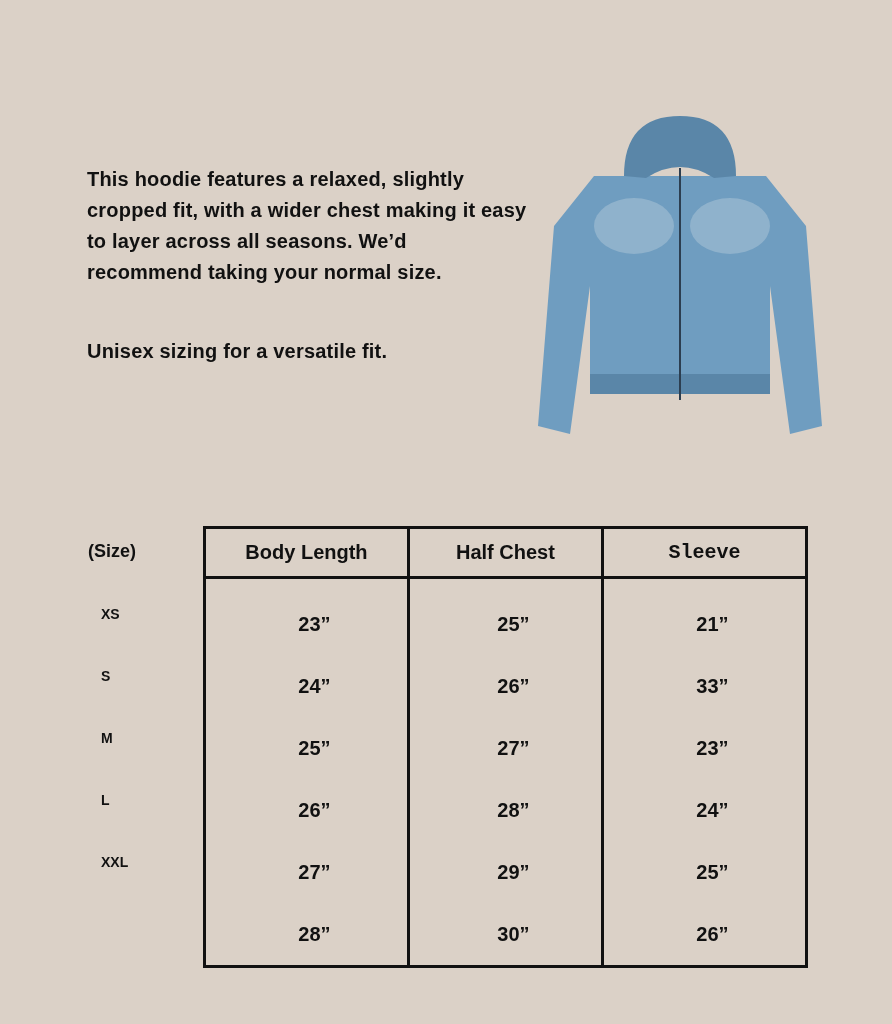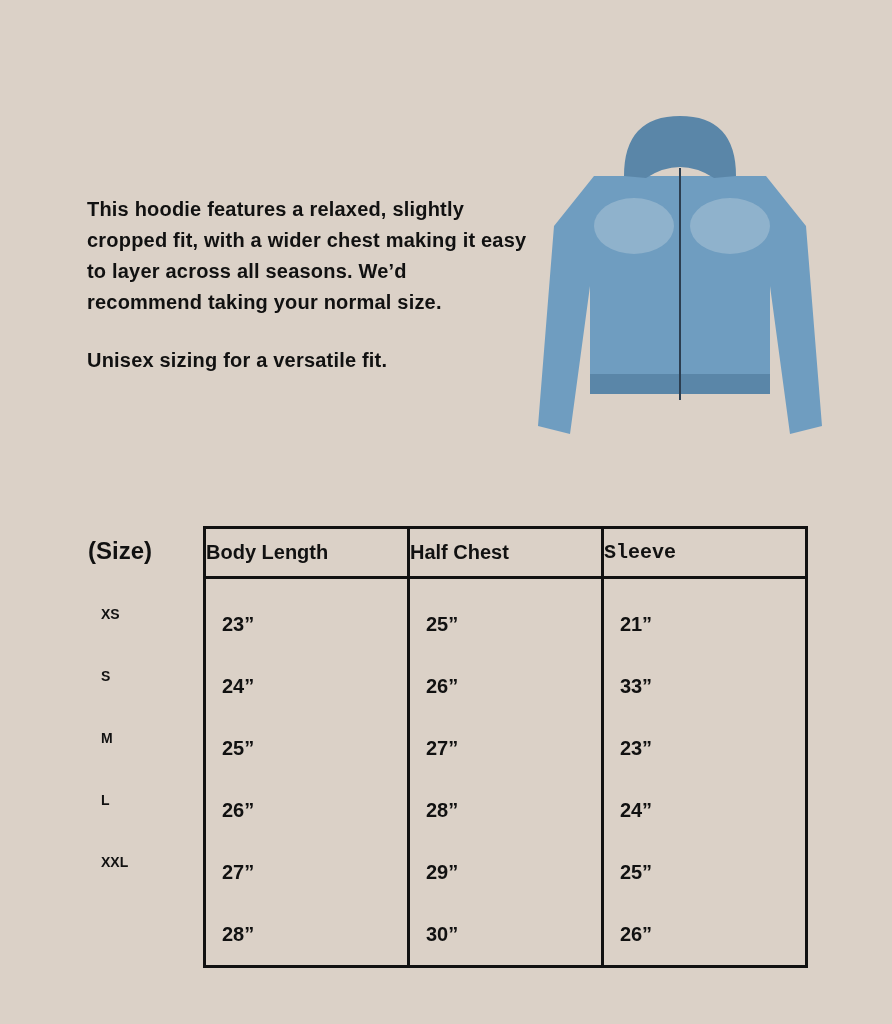--- a/index.html
+++ b/index.html
@@ -5,50 +5,50 @@
   html, body { margin: 0; padding: 0; }
   body {
     width: 892px; height: 1024px;
     background: #dbd1c7;
     font-family: "Liberation Sans", sans-serif;
     color: #111;
     position: relative;
     overflow: hidden;
   }
   .description {
-    position: absolute; left: 87px; top: 194px;
+    position: absolute; left: 87px; top: 164px;
     width: 440px;
     font-size: 20px; font-weight: bold;
     line-height: 31px; letter-spacing: 0.2px;
   }
   .description p { margin: 0; }
-  .description p + p { margin-top: 27px; }
+  .description p + p { margin-top: 48px; }
   .product-image {
     position: absolute; left: 534px; top: 116px;
     width: 292px; height: 322px;
   }
   .size-label-col {
     position: absolute; left: 88px; top: 526px; width: 110px;
   }
   .size-header {
     height: 50px; line-height: 50px;
-    font-size: 24px; font-weight: bold;
+    font-size: 18px; font-weight: bold;
   }
   .size-row {
     height: 62px; line-height: 76px;
     font-size: 14px; font-weight: bold;
     padding-left: 13px;
   }
   table.size-table {
     position: absolute; left: 203px; top: 526px;
     width: 605px; border-collapse: collapse;
   }
   table.size-table th, table.size-table td {
     border-left: 3px solid #111; border-right: 3px solid #111;
-    text-align: left; font-weight: bold; font-size: 20px;
+    text-align: center; font-weight: bold; font-size: 20px;
     padding: 0;
   }
   table.size-table th {
     height: 47px;
     border-top: 3px solid #111; border-bottom: 3px solid #111;
   }
   table.size-table td { height: 62px; vertical-align: middle; padding-left: 16px; }
   table.size-table tr:first-child td { padding-top: 14px; }
   table.size-table tr:last-child td { border-bottom: 3px solid #111; }
   .col-body { width: 205px; }

